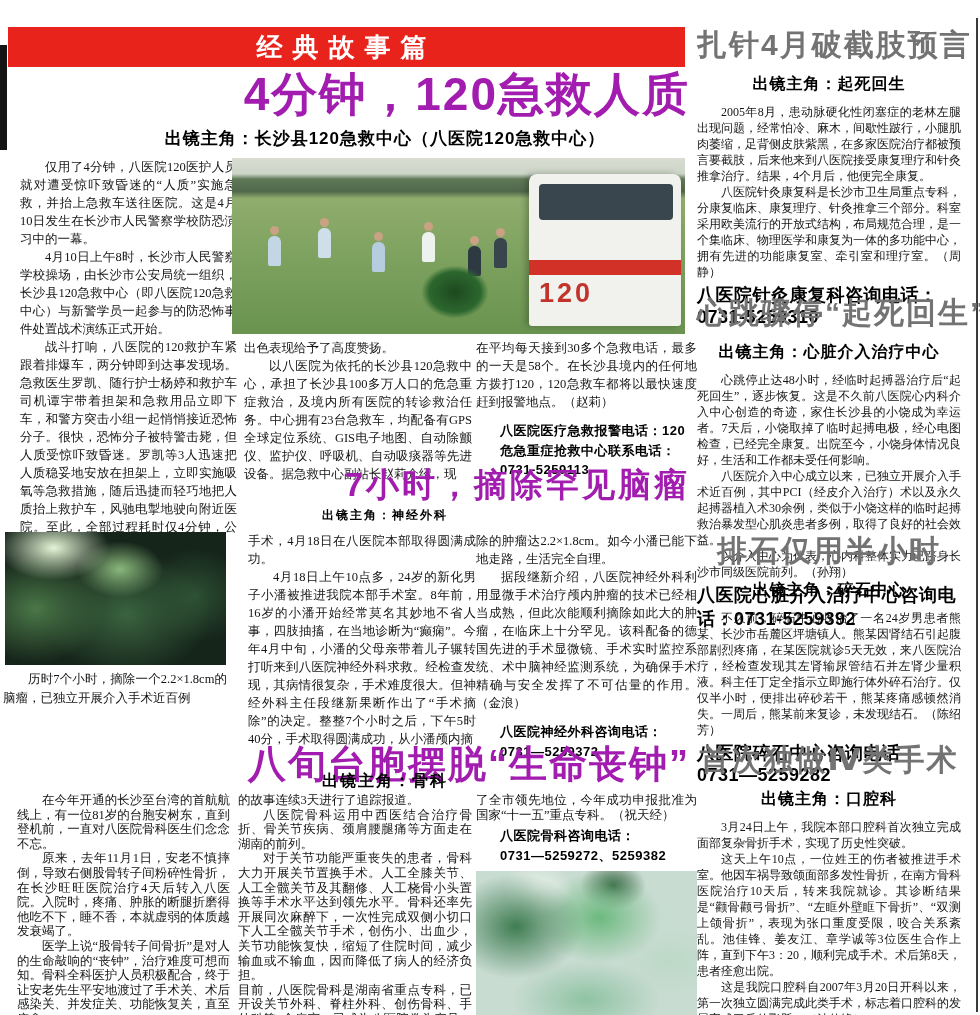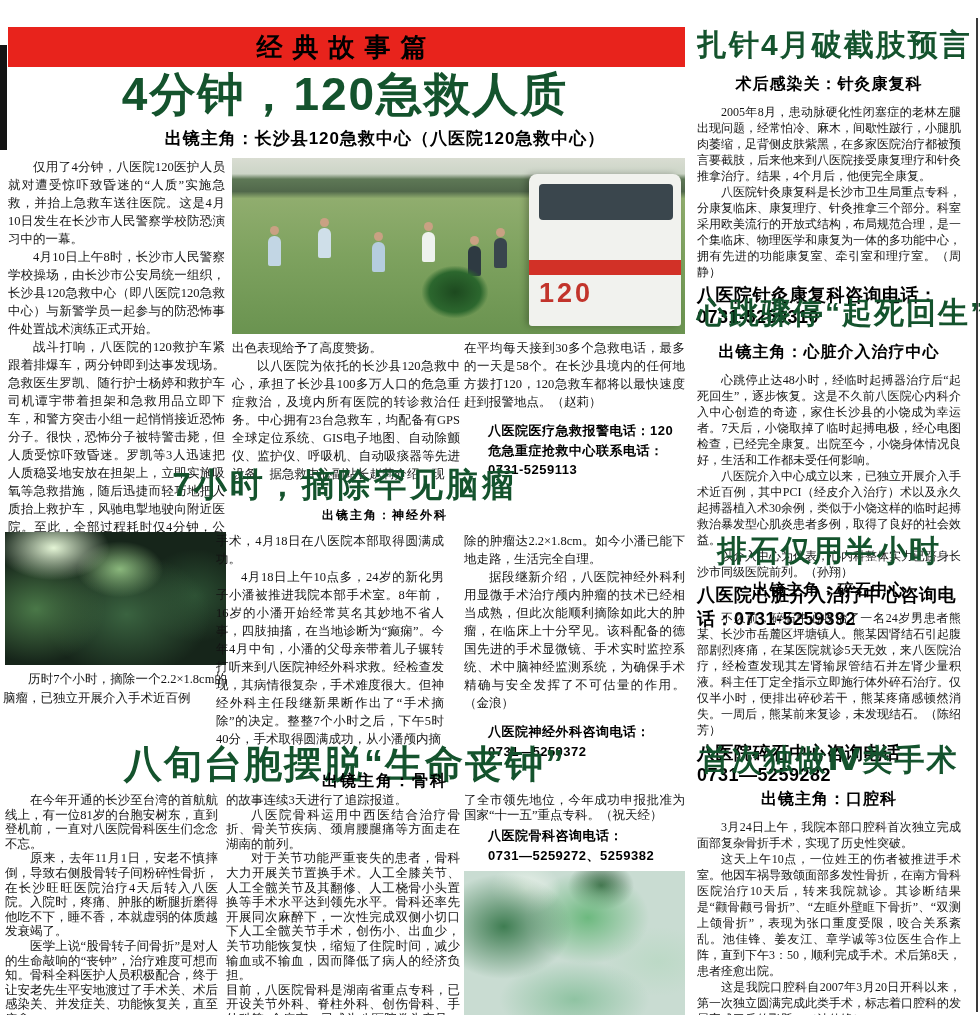--- a/index.html
+++ b/index.html
@@ -1,47 +1,47 @@
 <!DOCTYPE html>
 <html><head>
 <meta charset="utf-8">
 <style>
   html,body{margin:0;padding:0;background:#ffffff;}
   .page{position:relative;width:980px;height:1015px;background:#fff;overflow:hidden;
         font-family:"Liberation Serif","DejaVu Serif",serif;color:#141414;}
   .abs{position:absolute;}
   
-  .banner{left:8px;top:27px;width:677px;height:40px;background:#e8231c;color:#000000;
+  .banner{left:8px;top:27px;width:677px;height:40px;background:#e8231c;color:#ffffff;
           display:flex;align-items:center;justify-content:center;
           font-family:"Liberation Sans","DejaVu Sans",sans-serif;
           font-weight:bold;font-size:26px;letter-spacing:10px;}
   .edge-left{left:0;top:45px;width:7px;height:105px;background:#141414;}
   .edge-right{left:976px;top:18px;width:2px;height:994px;background:#3a3a3a;}
-  .hl{font-family:"Liberation Sans","DejaVu Sans",sans-serif;font-weight:bold;color:#14532d;
-      text-align:center;line-height:1.05;}
+  .hl{font-family:"Liberation Sans","DejaVu Sans",sans-serif;font-weight:bold;color:#a21caf;
+      text-align:right;line-height:1.05;}
   .hl1{left:0;top:70px;width:690px;font-size:46px;letter-spacing:2px;}
   .hl2{left:0;top:468px;width:690px;font-size:33px;letter-spacing:3px;}
   .hl3{left:0;top:745px;width:690px;font-size:38px;letter-spacing:2px;}
   .sub{font-family:"Liberation Sans","DejaVu Sans",sans-serif;font-weight:bold;color:#000;
        text-align:center;padding-left:40px;}
   .sub1{left:0;top:127px;width:690px;font-size:17px;letter-spacing:1px;}
   .sub2{left:0;top:507px;width:690px;font-size:12px;letter-spacing:2px;}
   .sub3{left:0;top:771px;width:690px;font-size:16px;letter-spacing:2px;}
   
-  .col{font-size:12.5px;line-height:18px;text-align:justify;}
+  .col{font-size:12.5px;line-height:18px;text-align:justify;margin-left:12px;}
   .tight{line-height:14.6px;}
   .para{margin:0;}
   .indent{text-indent:2em;}
   .contact{font-family:"Liberation Sans","DejaVu Sans",sans-serif;font-weight:bold;
            font-size:13px;line-height:1.5;color:#000;letter-spacing:0.5px;}
   .contact-indent{padding-left:24px;margin-top:10px;}
   .caption{font-size:12.5px;line-height:19px;text-align:justify;}
   
   .side{left:697px;width:264px;}
-  .side-hl{font-family:"Liberation Sans","DejaVu Sans",sans-serif;font-weight:bold;color:#14532d;
+  .side-hl{font-family:"Liberation Sans","DejaVu Sans",sans-serif;font-weight:bold;color:#737373;
            font-size:30px;letter-spacing:2px;text-align:center;white-space:nowrap;margin:0 0 8px 0;}
   .side-sub{font-family:"Liberation Sans","DejaVu Sans",sans-serif;font-weight:bold;color:#000;
             font-size:16px;text-align:center;letter-spacing:1px;margin:0 0 9px 0;}
   .side-body{font-size:12px;line-height:16px;text-align:justify;}
   .side-contact{font-family:"Liberation Sans","DejaVu Sans",sans-serif;font-weight:bold;
                 font-size:18px;letter-spacing:0.5px;margin-top:3px;color:#000;}
   
   .photo{overflow:hidden;}
   .photo-ambulance{left:232px;top:158px;width:453px;height:176px;
     background:linear-gradient(180deg,#d9ddd2 0%,#ccd5c7 9%,#5e7856 12%,#51684b 19%,
@@ -128,21 +128,21 @@
   </div>
 
   <div class="abs hl hl2">7小时，摘除罕见脑瘤</div>
   <div class="abs sub sub2">出镜主角：神经外科</div>
 
   <div class="abs photo photo-brain"></div>
   <div class="abs caption caption-brain">
     <p class="para indent">历时7个小时，摘除一个2.2×1.8cm的脑瘤，已独立开展介入手术近百例</p>
   </div>
 
-  <div class="abs col" style="left:216px;top:532px;width:228px;">
+  <div class="abs col" style="left:236px;top:532px;width:228px;">
     <p class="para">手术，4月18日在八医院本部取得圆满成功。</p>
     <p class="para indent">4月18日上午10点多，24岁的新化男子小潘被推进我院本部手术室。8年前，16岁的小潘开始经常莫名其妙地不省人事，四肢抽搐，在当地诊断为“癫痫”。今年4月中旬，小潘的父母亲带着儿子辗转打听来到八医院神经外科求救。经检查发现，其病情很复杂，手术难度很大。但神经外科主任段继新果断作出了“手术摘除”的决定。整整7个小时之后，下午5时40分，手术取得圆满成功，从小潘颅内摘</p>
   </div>
   <div class="abs col" style="left:464px;top:532px;width:221px;">
     <p class="para">除的肿瘤达2.2×1.8cm。如今小潘已能下地走路，生活完全自理。</p>
     <p class="para indent">据段继新介绍，八医院神经外科利用显微手术治疗颅内肿瘤的技术已经相当成熟，但此次能顺利摘除如此大的肿瘤，在临床上十分罕见。该科配备的德国先进的手术显微镜、手术实时监控系统、术中脑神经监测系统，为确保手术精确与安全发挥了不可估量的作用。（金浪）</p>
     <div class="contact contact-indent">
       <div>八医院神经外科咨询电话：</div>
       <div>0731—5259372</div>
     </div>
@@ -167,21 +167,21 @@
     <p class="para">了全市领先地位，今年成功申报批准为国家“十一五”重点专科。（祝天经）</p>
     <div class="contact" style="padding-left:24px;margin-top:4px;">
       <div>八医院骨科咨询电话：</div>
       <div>0731—5259272、5259382</div>
     </div>
     <div class="photo photo-bone"></div>
   </div>
 
   <div class="abs side" style="top:25px;">
     <div class="side-hl">扎针4月破截肢预言</div>
-    <div class="side-sub">术后感染关：针灸康复科</div>
+    <div class="side-sub">出镜主角：起死回生</div>
     <div class="side-body">
       <p class="para indent">2005年8月，患动脉硬化性闭塞症的老林左腿出现问题，经常怕冷、麻木，间歇性跛行，小腿肌肉萎缩，足背侧皮肤紫黑，在多家医院治疗都被预言要截肢，后来他来到八医院接受康复理疗和针灸推拿治疗。结果，4个月后，他便完全康复。</p>
       <p class="para indent">八医院针灸康复科是长沙市卫生局重点专科，分康复临床、康复理疗、针灸推拿三个部分。科室采用欧美流行的开放式结构，布局规范合理，是一个集临床、物理医学和康复为一体的多功能中心，拥有先进的功能康复室、牵引室和理疗室。（周静）</p>
     </div>
     <div class="side-contact">八医院针灸康复科咨询电话：0731-5259310</div>
   </div>
 
   <div class="abs side" style="top:293px;">
     <div class="side-hl">心跳骤停“起死回生”</div>
     <div class="side-sub">出镜主角：心脏介入治疗中心</div>
@@ -200,19 +200,19 @@
       <p class="para indent">不久前，碎石中心收治了一名24岁男患者熊某、长沙市岳麓区坪塘镇人。熊某因肾结石引起腹部剧烈疼痛，在某医院就诊5天无效，来八医院治疗，经检查发现其左肾输尿管结石并左肾少量积液。科主任丁定全指示立即施行体外碎石治疗。仅仅半小时，便排出碎砂若干，熊某疼痛感顿然消失。一周后，熊某前来复诊，未发现结石。（陈绍芳）</p>
     </div>
     <div class="side-contact">八医院碎石中心咨询电话：0731—5259282</div>
   </div>
 
   <div class="abs side" style="top:740px;">
     <div class="side-hl">首次独做Ⅳ类手术</div>
     <div class="side-sub">出镜主角：口腔科</div>
     <div class="side-body">
       <p class="para indent">3月24日上午，我院本部口腔科首次独立完成面部复杂骨折手术，实现了历史性突破。</p>
-      <p class="para indent">这天上午10点，一位姓王的伤者被推进手术室。他因车祸导致颌面部多发性骨折，在南方骨科医院治疗10天后，转来我院就诊。其诊断结果是“颧骨颧弓骨折”、“左眶外壁眶下骨折”、“双测上颌骨折”，表现为张口重度受限，咬合关系紊乱。池佳锋、姜友江、章学诚等3位医生合作上阵，直到下午3：50，顺利完成手术。术后第8天，患者痊愈出院。</p>
+      <p class="para indent">这天上午10点，一位姓王的伤者被推进手术室。他因车祸导致颌面部多发性骨折，在南方骨科医院治疗10天后，转来我院就诊。其诊断结果是“颧骨颧弓骨折”、“左眶外壁眶下骨折”、“双测上颌骨折”，表现为张口重度受限，咬合关系紊乱。池佳锋、姜友江、章学诚等3位医生合作上阵，直到下午3：20，顺利完成手术。术后第8天，患者痊愈出院。</p>
       <p class="para indent">这是我院口腔科自2007年3月20日开科以来，第一次独立圆满完成此类手术，标志着口腔科的发展完成了质的飞跃。（池佳锋）</p>
     </div>
 
   </div>
 
 </div>
 
 </body></html>

